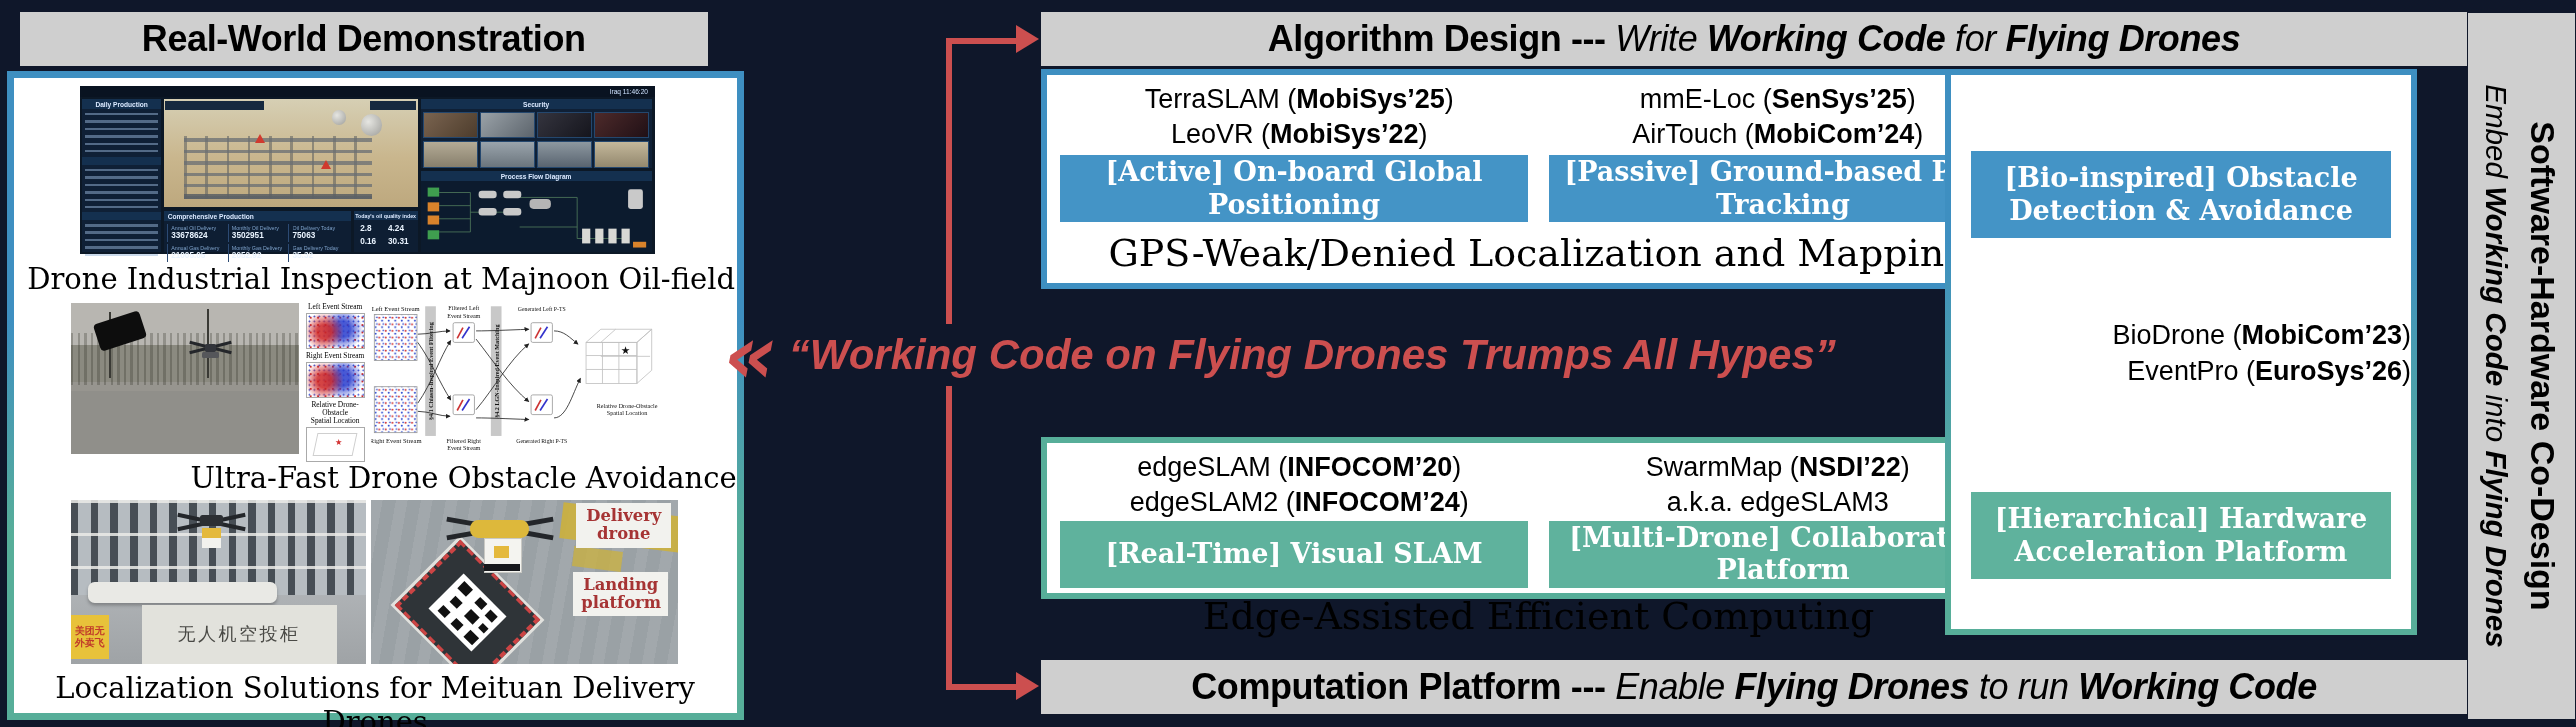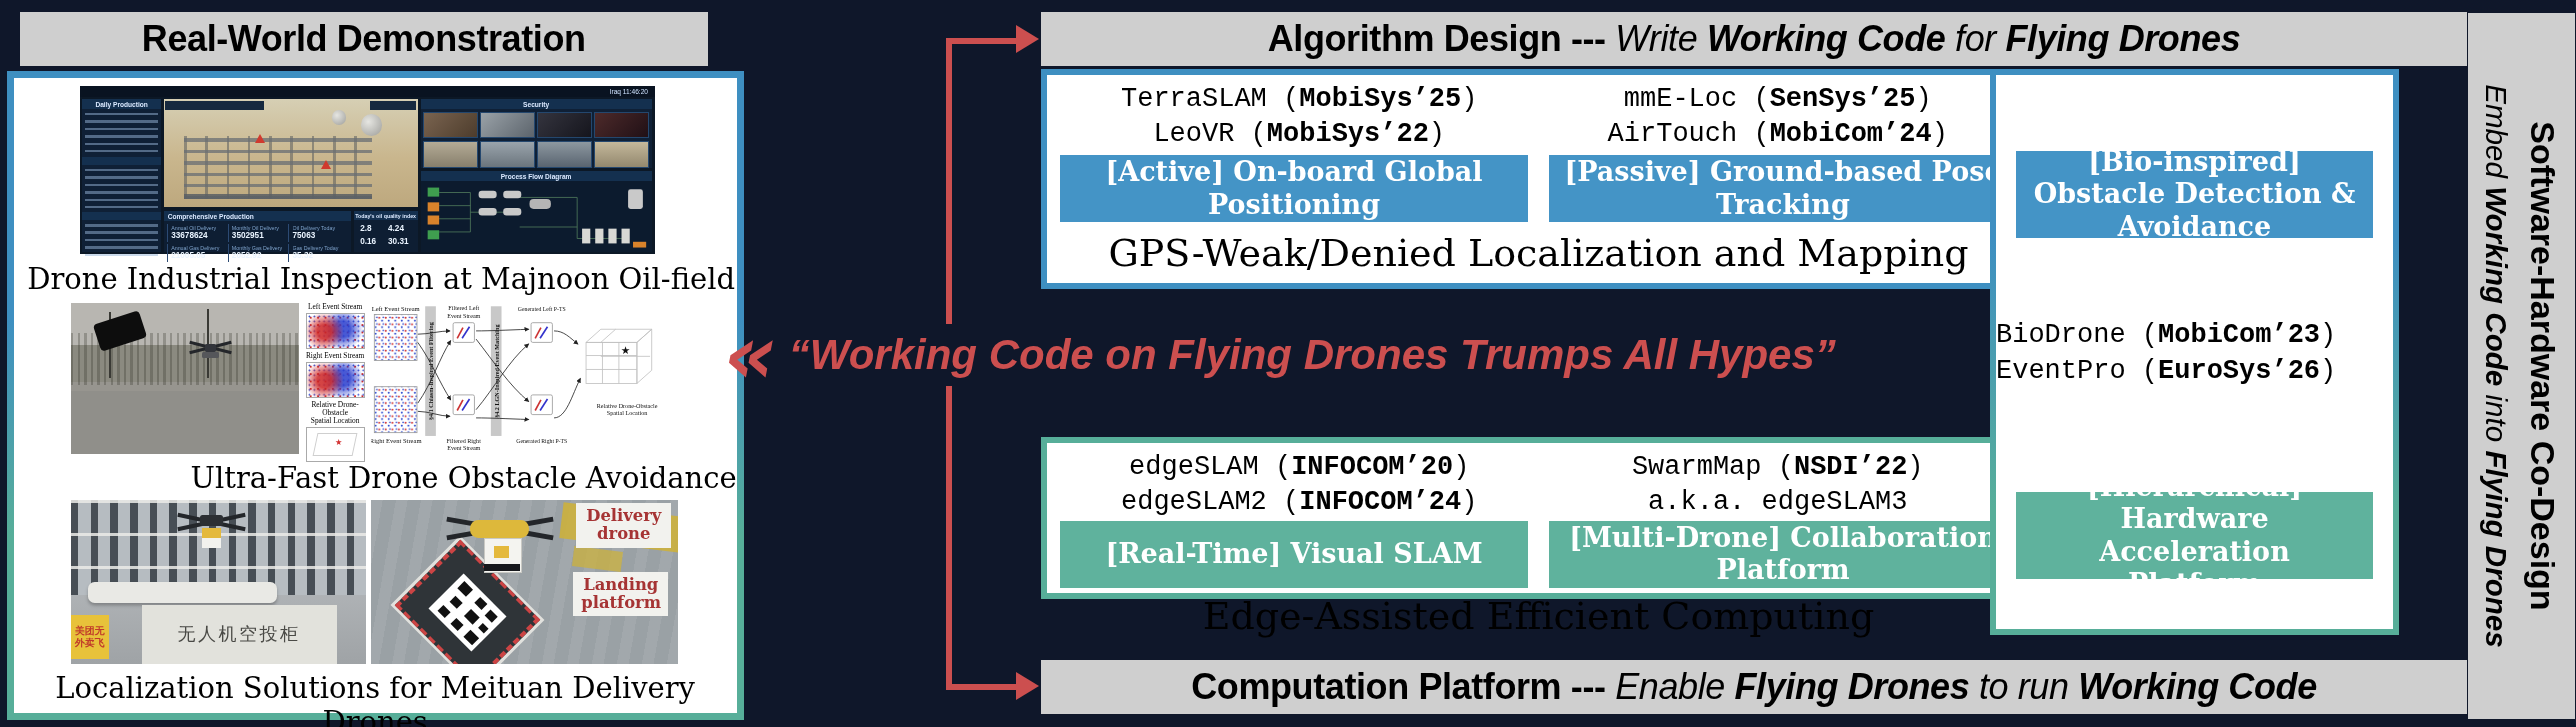--- a/index.html
+++ b/index.html
@@ -12,21 +12,21 @@
   .graybar .i{font-style:italic;font-weight:normal;}
   .graybar .bi{font-style:italic;font-weight:bold;}
 
   
   .demo-box{border:7.4px solid #3E8FC1;border-image:linear-gradient(180deg,#3E8FC1 0%,#3E8FC1 38%,#57AE99 72%,#57AE99 100%) 1;background:#fff;}
   .blue-box{border:6.6px solid #3E8FC1;background:#fff;box-sizing:border-box;display:flex;flex-direction:column;justify-content:space-between;padding:6.6px 13px 3.3px;}
   .teal-box{border:6.6px solid #57AE99;background:#fff;box-sizing:border-box;display:flex;flex-direction:column;justify-content:space-between;padding:6.6px 13px 3.3px;}
   .side-box{border:6.6px solid #3E8FC1;border-image:linear-gradient(180deg,#3E8FC1 0%,#3E8FC1 30%,#57AE99 78%,#57AE99 100%) 1;background:#fff;}
 
   .papers{display:flex;justify-content:space-around;text-align:center;
-          font-family:Liberation Mono, monospace;font-size:27px;line-height:1.32;color:#000;}
+          font-family:Liberation Sans, sans-serif;font-size:27px;line-height:1.32;color:#000;}
   .papers .col{width:48%;}
   .papers b{font-weight:bold;}
   .chiprow{display:flex;gap:21px;}
   .chip{display:flex;align-items:center;justify-content:center;text-align:center;color:#fff;
         font-family:"DejaVu Serif",serif;font-weight:bold;font-size:27px;line-height:1.2;
         padding:4.9px 14.8px;box-sizing:border-box;}
   .chip.blue{background:#4494C6;}
   .chip.teal{background:#5FB29D;}
   .chiprow .chip{flex:1;height:67px;}
   .boxcap{text-align:center;font-family:"DejaVu Serif",serif;font-size:38px;color:#000;padding:6.6px 0 4.9px;}
@@ -403,23 +403,23 @@
       <div class="chip teal">[Real-Time] Visual SLAM</div>
       <div class="chip teal">[Multi-Drone] Collaboration Platform</div>
     </div>
     <div class="boxcap">Edge-Assisted Efficient Computing</div>
   </div>
 
   <div class="abs graybar" style="left:1041px;top:660px;width:1426px;height:54px;">
     <span>Computation Platform --- </span><span class="i">Enable </span><span class="bi">Flying Drones</span><span class="i"> to run </span><span class="bi">Working Code</span>
   </div>
 
-  <div class="abs side-box" style="left:1990px;top:69px;width:409px;height:566px;box-sizing:border-box;">
+  <div class="abs side-box" style="left:1945px;top:69px;width:472px;height:566px;box-sizing:border-box;">
     <div class="chip blue abs" style="left:19.7px;right:19.7px;top:76px;height:87px;">[Bio-inspired] Obstacle Detection &amp; Avoidance</div>
-    <div class="abs papers" style="left:0;right:0;top:243px;display:block;text-align:left;">
+    <div class="abs papers" style="left:0;right:0;top:243px;display:block;text-align:right;">
       <div><span>BioDrone (</span><b>MobiCom’23</b><span>)</span></div>
       <div><span>EventPro (</span><b>EuroSys’26</b><span>)</span></div>
     </div>
     <div class="chip teal abs" style="left:19.7px;right:19.7px;top:417px;height:87px;">[Hierarchical] Hardware Acceleration Platform</div>
   </div>
 
   <div class="abs strip" style="left:2469px;top:13px;width:706px;height:107px;">
     <div class="l1">Software-Hardware Co-Design</div>
     <div class="l2"><span class="i">Embed </span><span class="b">Working Code</span><span class="i"> into </span><span class="b">Flying Drones</span></div>
   </div>

